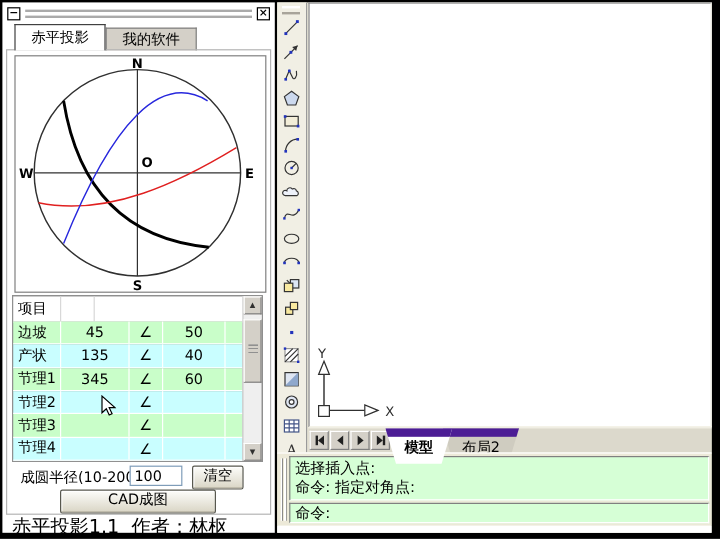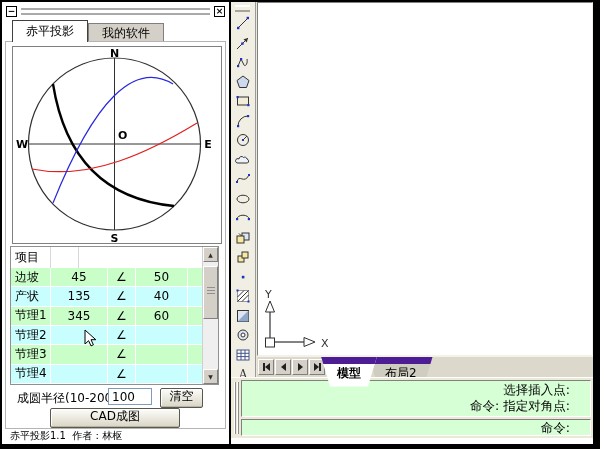--- a/index.html
+++ b/index.html
@@ -44,21 +44,21 @@
   
   .radius-row{position:absolute;left:0;top:386px;width:227px;height:19px;font-size:12px;}
   .radius-label{position:absolute;left:15px;top:2px;}
   .radius-input{position:absolute;left:106px;top:0;width:44px;height:17px;border:1px solid #7f9db9;font-size:12px;
                 padding:0 3px;box-sizing:border-box;font-family:inherit;}
   .btn{border:1px solid #58584f;border-radius:2px;background:linear-gradient(#fdfdfa,#d9d5c5);
        box-shadow:inset 0 -1px 0 #b8b4a4, inset 1px 1px 0 #ffffff;font-size:12px;font-family:inherit;
        text-align:center;cursor:default;}
   .clear-btn{position:absolute;left:158px;top:0;width:41px;height:18px;line-height:15px;}
   .cad-btn{position:absolute;left:48px;top:406px;width:128px;height:18px;line-height:15px;text-align:center;}
-  .pfooter{position:absolute;left:8px;top:427px;font-size:10px;white-space:pre;}
+  .pfooter{position:absolute;left:8px;top:427px;font-size:16px;white-space:pre;}
   
   .right{position:absolute;left:231px;top:2px;width:362px;height:442px;background:#ece9d8;}
   .toolbar{position:absolute;left:0;top:0;width:25px;height:375px;background:#f1efe4;border-right:1px solid #9a9a9a;
            box-sizing:border-box;overflow:hidden;}
   .tgrip{position:absolute;left:4px;top:3px;width:15px;height:7px;
          border-top:2px solid #fff;border-bottom:2px solid #a8a49a;box-sizing:border-box;}
   .ticon{position:absolute;left:3px;width:18px;height:18px;display:flex;align-items:center;justify-content:center;}
   .ticon svg{width:16px;height:16px;}
   .canvas{position:absolute;left:26px;top:0;width:336px;height:354px;background:#fff;
           border:1px solid;border-color:#808080 #f4f2e8 #f4f2e8 #808080;box-sizing:border-box;}
@@ -74,21 +74,21 @@
   .nbar{width:2px;height:8px;background:#202020;}
   .ltabs{display:flex;margin-left:4px;height:21px;align-items:flex-start;}
   .ltab{height:30px;line-height:19px;padding:0 16px;font-size:12px;background:#cfccc0;
         clip-path:polygon(0 0,100% 0,calc(100% - 9px) 100%,9px 100%);margin-left:-8px;border-top:7px solid #4c1d95;box-sizing:border-box;}
   .ltab.active{background:#fff;z-index:2;position:relative;font-weight:bold;}
   
   .command{position:absolute;left:0;top:375px;width:362px;height:61px;background:#ece9d8;border-top:1px solid #fff;box-sizing:border-box;}
   .cmd-grip{position:absolute;left:3px;top:4px;width:5px;height:52px;
             background:linear-gradient(90deg,#fff 0 1px,#8a8a8a 1px 2px,transparent 2px 3px,#fff 3px 4px,#8a8a8a 4px 5px);}
   .cmd-box{position:absolute;left:10px;width:350px;border:1px solid;border-color:#808080 #fff #fff #808080;
-           box-sizing:border-box;font-size:12.5px;padding:1px 20px;overflow:hidden;text-align:right;}
+           box-sizing:border-box;font-size:12.5px;padding:1px 4px;overflow:hidden;}
   .cmd-history{top:2px;height:37px;line-height:16px;}
   .cmd-prompt{top:41px;height:17px;line-height:14px;}
   .bstrip{position:absolute;left:0;top:436px;width:362px;height:6px;background:#fff;overflow:hidden;}
   
   .cursor{position:absolute;left:84px;top:329px;z-index:9;}
 </style>
 </head>
 <body>
 
 <div class="screen">

